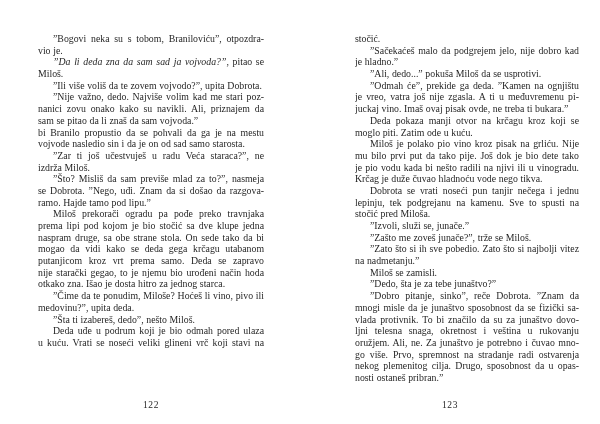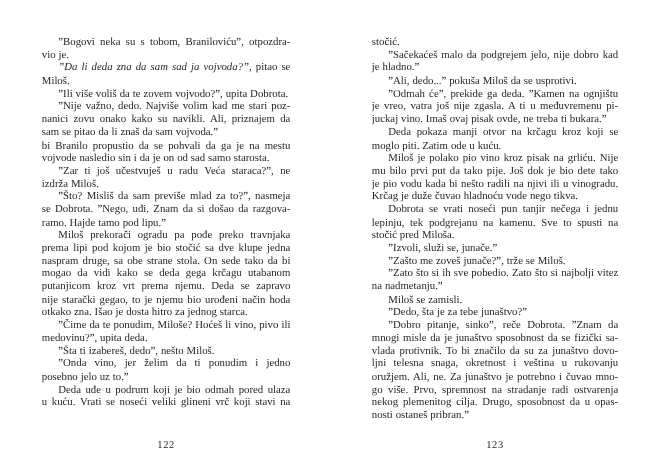--- a/index.html
+++ b/index.html
@@ -8,21 +8,21 @@
     height: 424px;
     background: #ffffff;
     font-family: "Liberation Serif", "DejaVu Serif", serif;
     color: #1f1f1f;
     position: relative;
     overflow: hidden;
   }
   .spread { position: absolute; inset: 0; }
   .col { position: absolute; top: 33px; }
   #col-left  { left: 38px;  width: 226px; }
-  #col-right { left: 338px; width: 224px; }
+  #col-right { left: 355px; width: 224px; }
   .para { margin: 0; padding: 0; }
   .line {
     font-size: 9.8px;
     line-height: 11.7px;
     height: 11.7px;
     overflow: hidden;
     text-align: justify;
     text-align-last: justify;
     word-spacing: 0.2px;
   }
@@ -72,34 +72,30 @@
       <div class="para">
         <div class="line indent">”Što? Misliš da sam previše mlad za to?”, nasmeja</div>
         <div class="line">se Dobrota. ”Nego, uđi. Znam da si došao da razgova-</div>
         <div class="line lastline">ramo. Hajde tamo pod lipu.”</div>
       </div>
       <div class="para">
         <div class="line indent">Miloš prekorači ogradu pa pođe preko travnjaka</div>
         <div class="line">prema lipi pod kojom je bio stočić sa dve klupe jedna</div>
         <div class="line">naspram druge, sa obe strane stola. On sede tako da bi</div>
         <div class="line">mogao da vidi kako se deda gega krčagu utabanom</div>
-        <div class="line">putanjicom kroz vrt prema njemu. Deda se zapravo</div>
+        <div class="line">putanjicom kroz vrt prema samo. Deda se zapravo</div>
         <div class="line">nije starački gegao, to je njemu bio urođeni način hoda</div>
         <div class="line lastline">otkako zna. Išao je dosta hitro za jednog starca.</div>
       </div>
       <div class="para">
         <div class="line indent">”Čime da te ponudim, Miloše? Hoćeš li vino, pivo ili</div>
         <div class="line lastline">medovinu?”, upita deda.</div>
       </div>
       <div class="para">
         <div class="line indent lastline">”Šta ti izabereš, dedo”, nešto Miloš.</div>
-      </div>
-      <div class="para">
-        <div class="line indent">”Onda vino, jer želim da ti ponudim i jedno</div>
-        <div class="line lastline">posebno jelo uz to.”</div>
       </div>
       <div class="para">
         <div class="line indent">Deda uđe u podrum koji je bio odmah pored ulaza</div>
         <div class="line">u kuću. Vrati se noseći veliki glineni vrč koji stavi na</div>
       </div>
     </div>
   <div class="col" id="col-right">
       <div class="para">
         <div class="line lastline">stočić.</div>
       </div>

